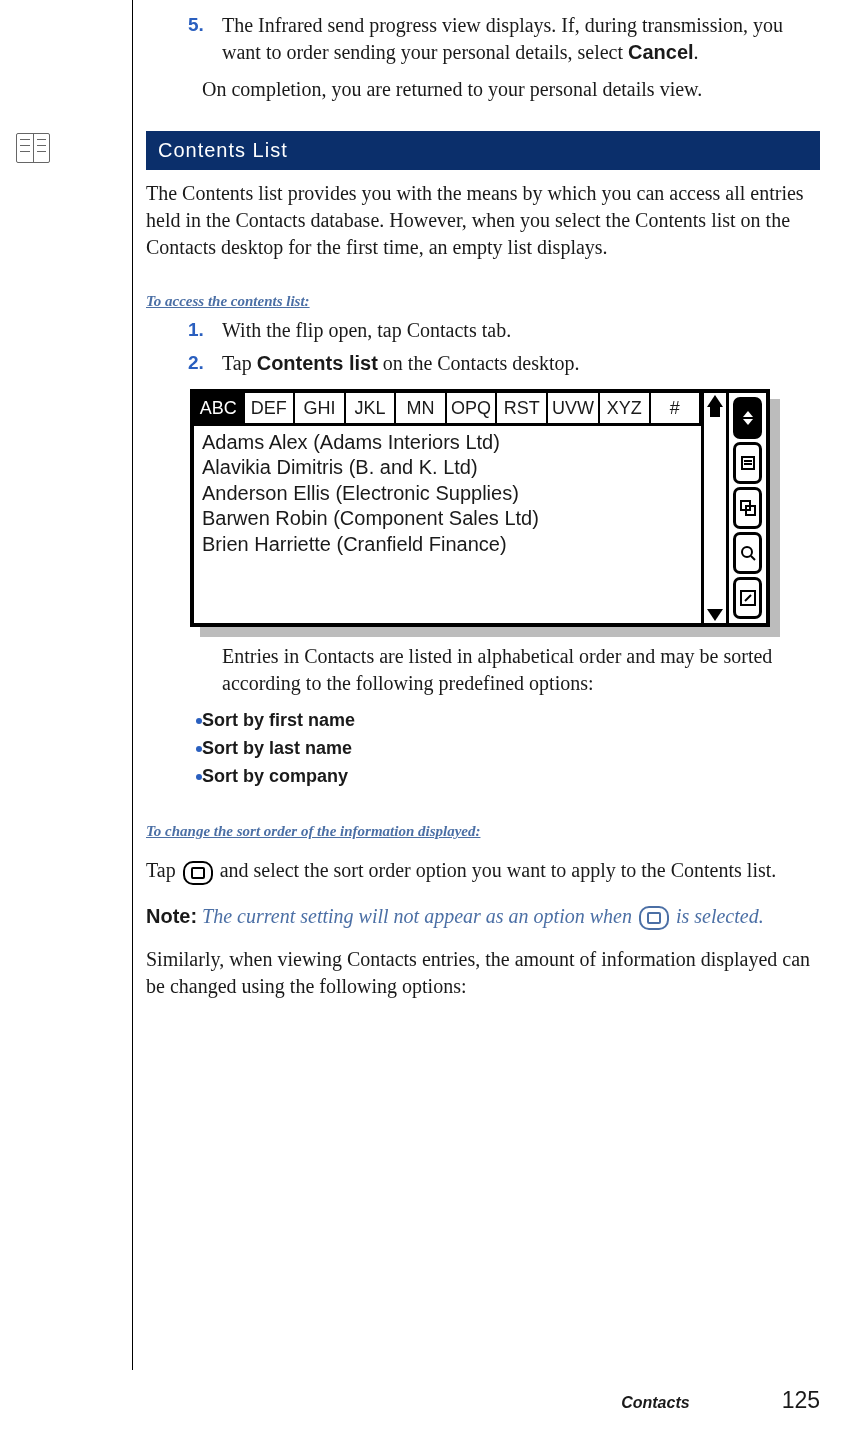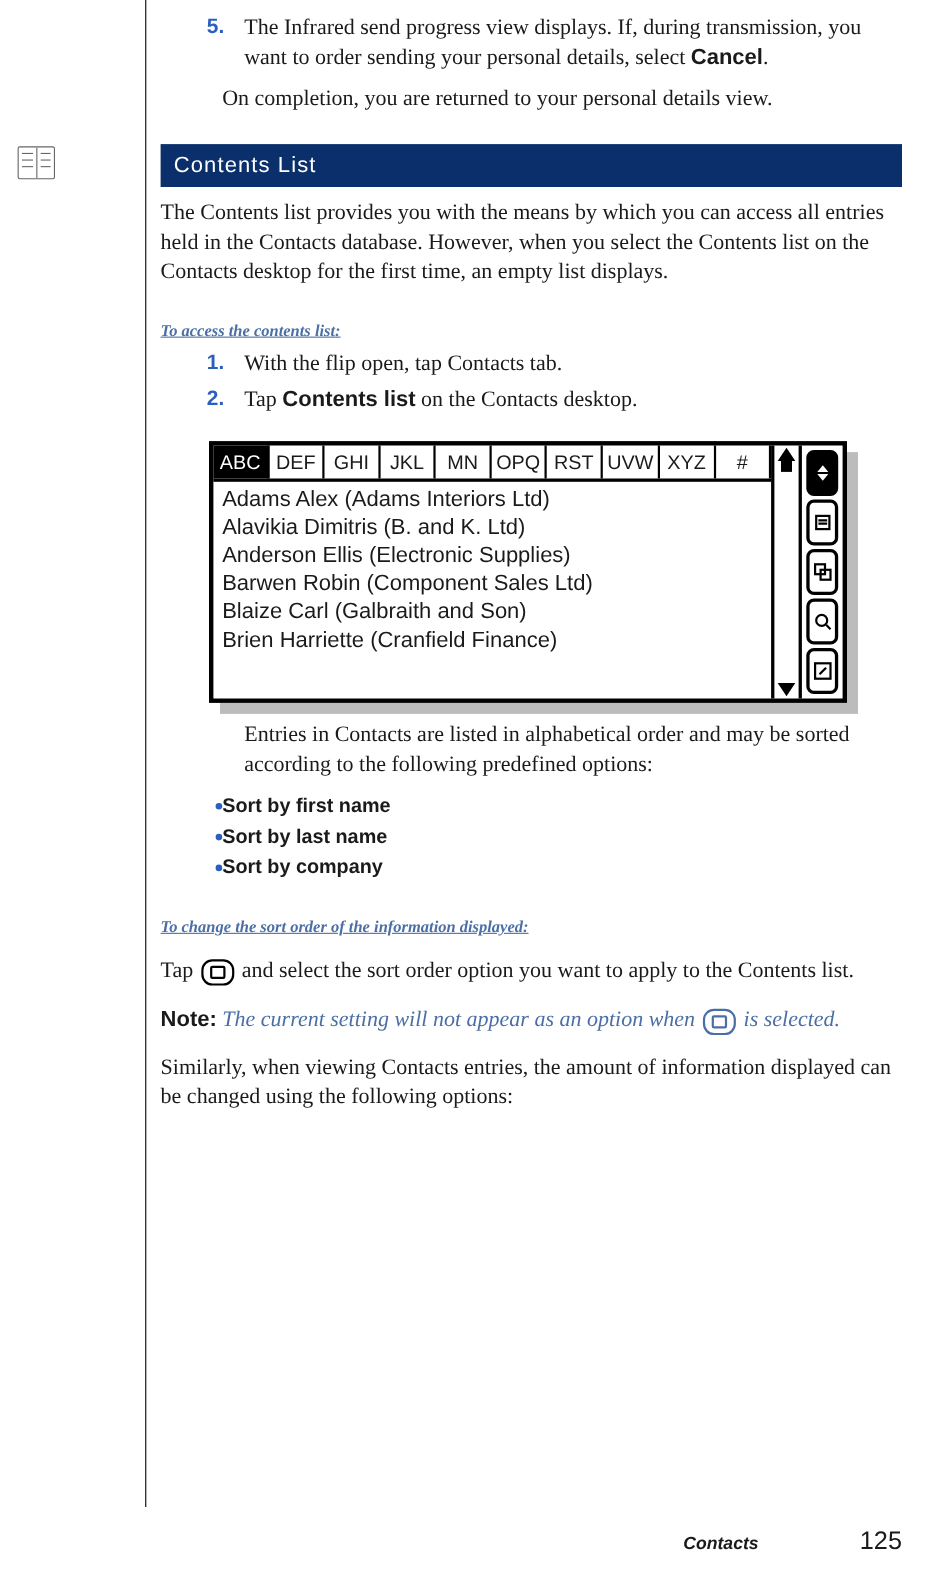--- a/index.html
+++ b/index.html
@@ -101,21 +101,21 @@
     font-family:Georgia,'Times New Roman',serif;
     font-weight:700;
     font-size:15px;
     margin-top:30px;
     text-decoration:underline;
   }
   .step2{margin-left:42px;margin-top:6px}
   .bodypara{margin-top:16px}
   
   .screen-wrap{
-    margin:24px 0 16px 44px;
+    margin:12px 0 16px 44px;
     position:relative;
     width:580px;
   }
   .shadow{
     position:absolute;left:10px;top:10px;right:-10px;bottom:-10px;
     background:#bcbcbc;
   }
   .screen{
     position:relative;
     background:#fff;
@@ -303,21 +303,20 @@
             <div class="tab">RST</div>
             <div class="tab">UVW</div>
             <div class="tab">XYZ</div>
             <div class="tab">#</div>
           </div>
           <div class="listarea">
             <div class="row">Adams  Alex (Adams Interiors Ltd)</div>
             <div class="row">Alavikia Dimitris (B. and K. Ltd)</div>
             <div class="row">Anderson Ellis (Electronic Supplies)</div>
             <div class="row">Barwen Robin (Component Sales Ltd)</div>
-            <div class="row">Blaize Carl (Galbraith and Son)</div>
             <div class="row">Brien Harriette (Cranfield Finance)</div>
           </div>
         </div>
         <div class="scroll-col">
           <div class="tri up"></div>
           <div class="sqthumb"></div>
           <div style="flex:1"></div>
           <div class="tri down"></div>
         </div>
         <div class="tool-col">

